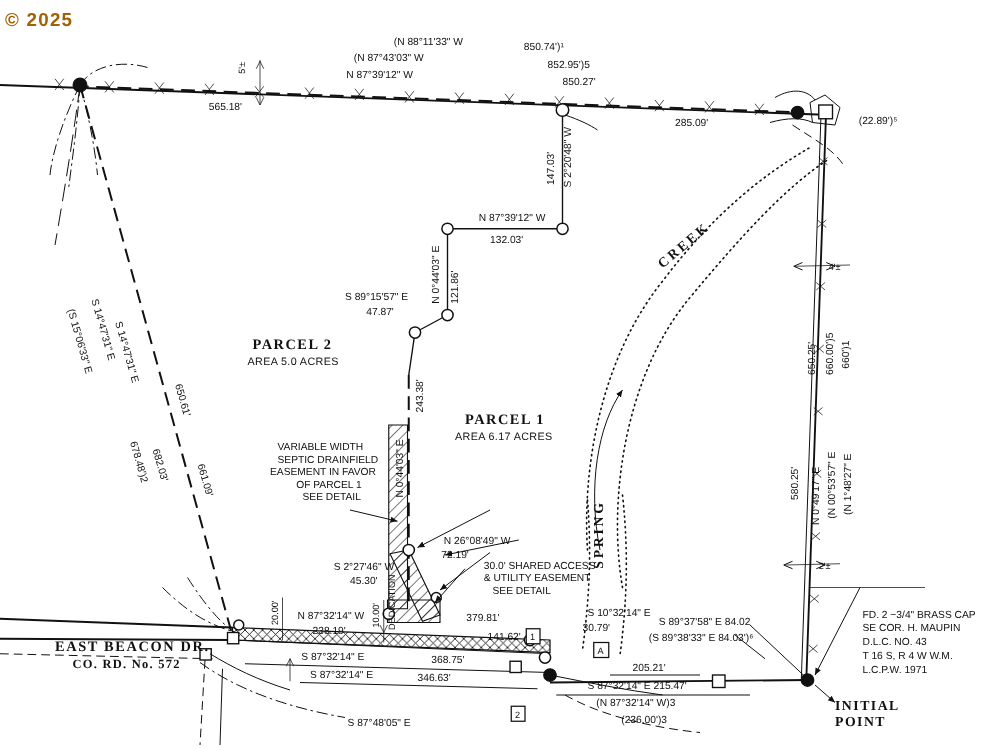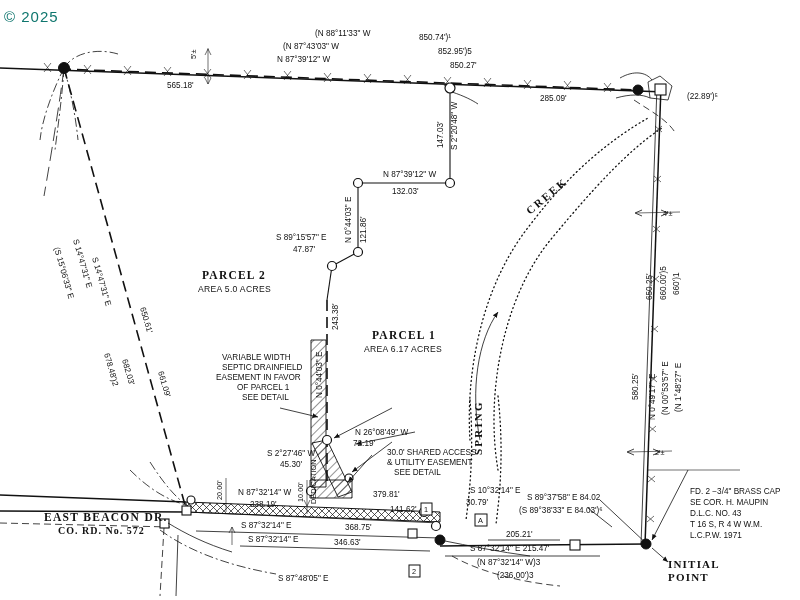--- a/index.html
+++ b/index.html
@@ -8,22 +8,23 @@
     background:#ffffff;
     font-family:"Liberation Sans", sans-serif;
     color:#111;
     overflow:hidden;
     position:relative;
   }
   #plat { position:absolute; left:0; top:0; width:800px; height:600px; }
   .wm {
     position:absolute; left:4px; top:8px;
     font-size:15px; letter-spacing:1px;
-    color:#0f766e; font-family:"Liberation Sans", sans-serif;
+    color:#a16207; font-family:"Liberation Sans", sans-serif;
     user-select:none;
+    font-weight:bold;
   }
   text { font-family:"Liberation Sans", sans-serif; fill:#111; }
   .t  { font-size:8.2px; }
   .t7 { font-size:7.3px; }
   .parcel-title {
     font-family:"Liberation Serif", serif;
     font-size:11.5px; font-weight:bold; letter-spacing:1.2px;
   }
   .parcel-sub { font-size:8.6px; letter-spacing:.3px; }
   .road-name {

